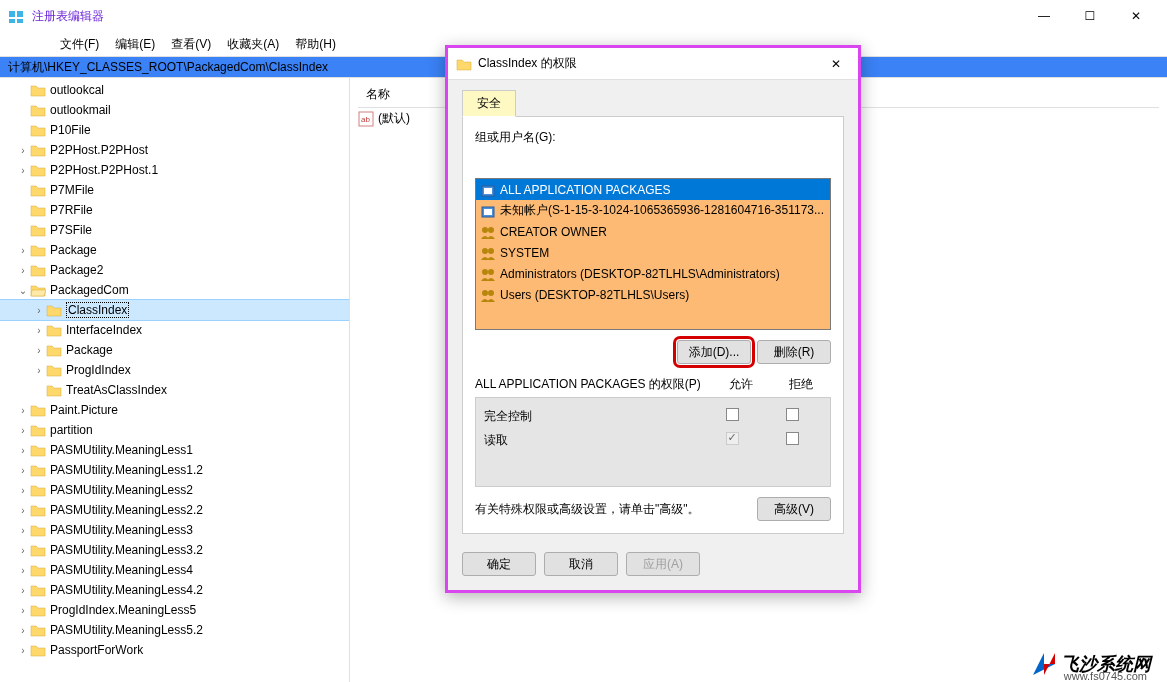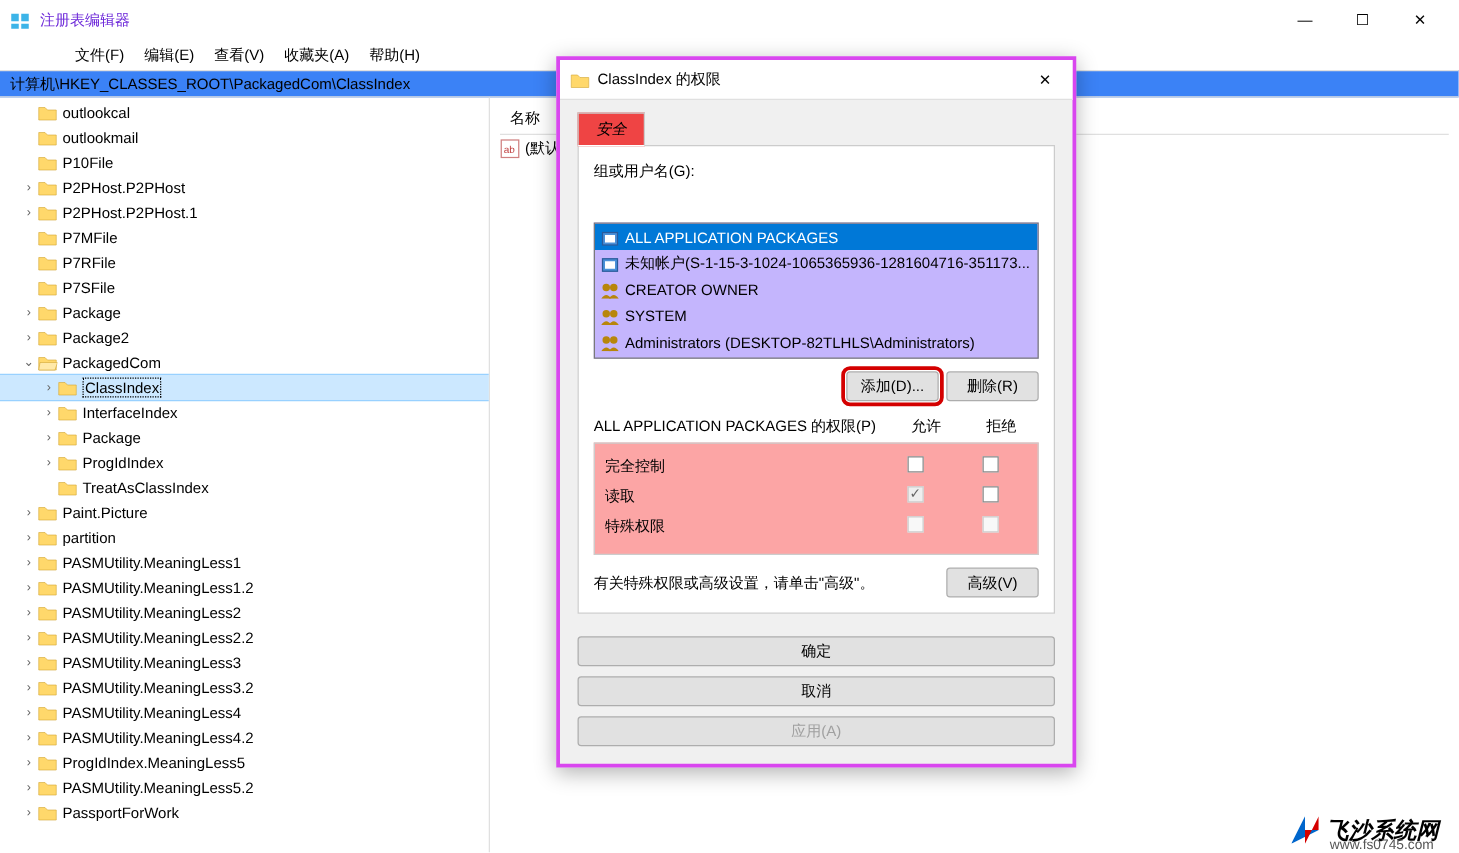--- a/index.html
+++ b/index.html
@@ -13,21 +13,21 @@
 
 
 .menubar { height: 24px; display: flex; align-items: center; padding: 0 4px; font-size: 12px; margin-left: 48px; }
 .menubar .item { padding: 2px 8px; cursor: default; }
 
 
 .pathbar { height: 22px; border-top: 1px solid #e0e0e0; border-bottom: 1px solid #e0e0e0; display: flex; align-items: center; padding: 0 8px; font-size: 12px; background: #3b82f6; }
 
 
 .main { display: flex; height: calc(682px - 32px - 24px - 22px); }
-.treepane { width: 392px; border-right: 1px solid #e0e0e0; overflow-y: auto; padding: 2px 0; }
+.treepane { width: 350px; border-right: 1px solid #e0e0e0; overflow-y: auto; padding: 2px 0; }
 .listpane { flex: 1; padding: 4px 8px; }
 
 
 .tree-item { display: flex; align-items: center; height: 20px; font-size: 12px; padding-right: 4px; white-space: nowrap; }
 .tree-item.selected { background: #cce8ff; outline: 1px solid #99d1ff; }
 .tree-item.selected .label { border: 1px dotted #000; padding: 0 1px; }
 .tree-spacer { display: inline-block; width: 16px; }
 .tree-exp { width: 14px; height: 14px; display: inline-flex; align-items: center; justify-content: center; color: #666; font-size: 10px; cursor: default; }
 .folder-icon { width: 16px; height: 14px; margin-right: 4px; flex-shrink:0; }
 
@@ -39,50 +39,50 @@
 
 
 .dialog { position: absolute; left: 445px; top: 45px; width: 416px; background: #f0f0f0; border: 3px solid #d946ef; box-shadow: 0 4px 16px rgba(0,0,0,0.3); font-size: 12px; }
 .dlg-title { height: 32px; background: #fff; display: flex; align-items: center; padding: 0 8px; border-bottom: 1px solid #e0e0e0; }
 .dlg-title .folder { width: 16px; height: 14px; margin-right: 6px; }
 .dlg-title .txt { flex: 1; }
 .dlg-title .close { width: 28px; height: 28px; display: flex; align-items: center; justify-content: center; cursor: default; }
 .dlg-body { padding: 10px 14px 6px 14px; }
 
 .tabs { display: flex; margin-bottom: -1px; }
-.tab { padding: 4px 14px; background: #ef4444; border: 1px solid #ccc; border-bottom: 1px solid #fff; font-size: 12px; position: relative; z-index: 2; font-style: italic; }
+.tab { padding: 4px 14px; background: #fef9c3; border: 1px solid #ccc; border-bottom: 1px solid #fff; font-size: 12px; position: relative; z-index: 2; }
 .tab-panel { background: #fff; border: 1px solid #ccc; padding: 12px; }
 
 .group-label { margin-bottom: 4px; }
-.userlist { border: 1px solid #7a7a7a; height: 109px; background: #c4b5fd; overflow: hidden; margin-top: 32px; }
+.userlist { border: 1px solid #7a7a7a; height: 152px; background: #fdba74; overflow: hidden; margin-top: 32px; }
 .user-row { display: flex; align-items: center; height: 21px; padding: 0 4px; font-size: 12px; white-space: nowrap; overflow: hidden; }
 .user-row.selected { background: #0078d7; color: #fff; }
 .user-icon { width: 16px; height: 14px; margin-right: 4px; display: inline-flex; align-items: center; justify-content: center; flex-shrink:0; }
 
 .btnrow { display: flex; justify-content: flex-end; gap: 6px; margin-top: 10px; }
 .btn { min-width: 74px; height: 24px; border: 1px solid #adadad; background: #e1e1e1; font-size: 12px; display: inline-flex; align-items: center; justify-content: center; cursor: default; border-radius: 3px; }
 .btn.highlight { outline: 3px solid #d40000; outline-offset: 1px; }
 .btn.disabled { color: #a0a0a0; }
 
 .permlabel { margin-top: 12px; margin-bottom: 4px; }
 .permhead { display: flex; }
 .permhead .ph1 { flex: 1; }
 .permhead .ph2, .permhead .ph3 { width: 60px; text-align: center; }
-.permbox { border: 1px solid #ccc; background: #fca5a5; padding: 6px 8px; height: 90px; }
+.permbox { border: 1px solid #ccc; background: #e5e5e5; padding: 6px 8px; height: 90px; }
 .perm-row { display: flex; align-items: center; height: 24px; }
 .perm-row .pname { flex: 1; }
 .perm-row .pchk { width: 60px; text-align: center; }
 .chk { width: 13px; height: 13px; border: 1px solid #888; display: inline-block; background: #fff; position: relative; }
 .chk.checked { background: #e6e6e6; }
 .chk.checked::after { content: "✓"; position: absolute; left: 1px; top: -2px; font-size: 11px; color: #666; }
 
 .advrow { display: flex; align-items: center; margin-top: 10px; }
 .advrow .txt { flex: 1; }
 
-.dlg-foot { padding: 12px 14px 14px 14px; display: flex; justify-content: flex-start; gap: 8px; border-top: none; flex-direction: column; }
+.dlg-foot { padding: 12px 14px 14px 14px; display: flex; justify-content: flex-start; gap: 8px; border-top: none; }
 
 
 .watermark { position: absolute; right: 16px; bottom: 6px; display: flex; align-items: center; gap: 6px; font-size: 18px; font-weight: bold; font-style: italic; color: #000; }
 .wm-icon { width: 22px; height: 22px; }
 .wm-sub { position: absolute; right: 20px; bottom: 0px; font-size: 11px; color: #555; font-weight: normal; font-style: normal; }
 
 ::-webkit-scrollbar { width: 16px; }
 ::-webkit-scrollbar-track { background: #f0f0f0; }
 ::-webkit-scrollbar-thumb { background: #c0c0c0; }
 </style>
@@ -465,25 +465,20 @@
           <div class="perm-row">
             <div class="pname">完全控制</div>
             <div class="pchk"><span class="chk"></span></div>
             <div class="pchk"><span class="chk"></span></div>
           </div>
           <div class="perm-row">
             <div class="pname">读取</div>
             <div class="pchk"><span class="chk checked" style="border-color: rgb(204, 204, 204); background: rgb(238, 238, 238);"></span></div>
             <div class="pchk"><span class="chk"></span></div>
           </div>
-          <div class="perm-row">
-            <div class="pname">特殊权限</div>
-            <div class="pchk"><span class="chk" style="border-color: rgb(204, 204, 204); background: rgb(248, 248, 248);"></span></div>
-            <div class="pchk"><span class="chk" style="border-color: rgb(204, 204, 204); background: rgb(248, 248, 248);"></span></div>
-          </div>
         </div>
       <div class="advrow">
         <div class="txt">有关特殊权限或高级设置，请单击"高级"。</div>
         <div class="btn">高级(V)</div>
       </div>
     </div>
   </div>
   <div class="dlg-foot">
     <div class="btn">确定</div>
     <div class="btn">取消</div>

